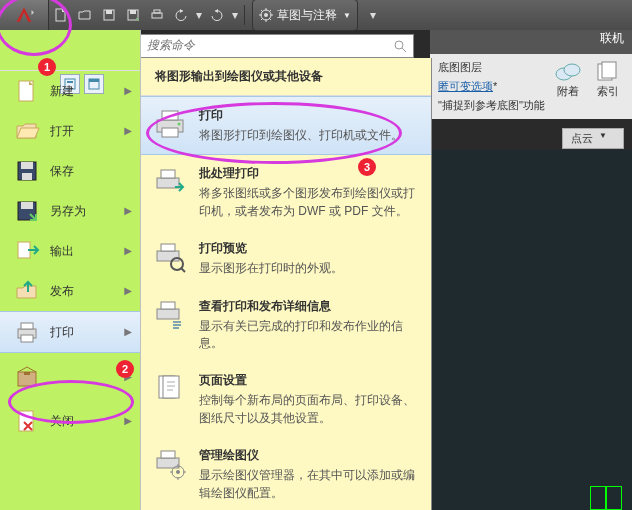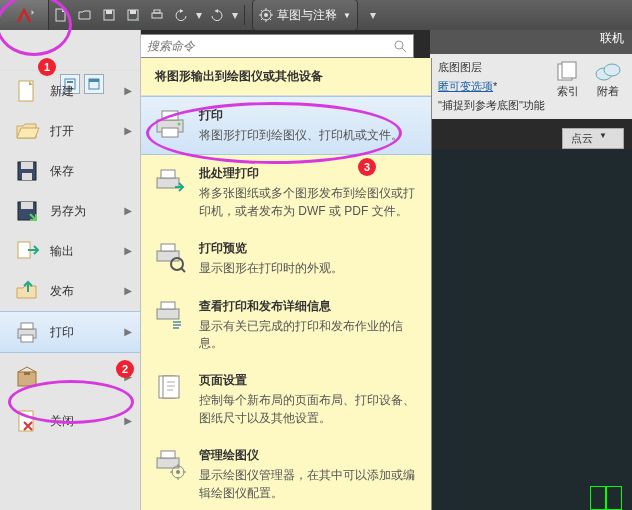--- a/index.html
+++ b/index.html
@@ -7,36 +7,36 @@
   .toolbar{position:absolute;left:0;top:0;right:0;height:30px;background:linear-gradient(#626262,#4b4b4b);display:flex;align-items:center}
   .app-btn{width:48px;height:30px;background:linear-gradient(#7a7a7a,#555);display:flex;align-items:center;justify-content:center;border-right:1px solid #333}
   .app-btn svg{width:20px;height:20px}
   .qat{display:flex;align-items:center;height:30px}
   .qat-btn{width:22px;height:22px;display:flex;align-items:center;justify-content:center;color:#ddd;margin:0 1px}
   .qat-sep{width:1px;height:20px;background:#333;margin:0 3px}
   .ws-combo{height:22px;background:linear-gradient(#6a6a6a,#505050);border:1px solid #333;border-radius:4px;display:flex;align-items:center;padding:4px 6px;color:#eee;margin-left:4px}
   .ws-combo .gear{margin-right:4px}
   .ws-combo .cd{margin-left:6px;font-size:8px}
   .search-box{position:absolute;left:140px;top:34px;width:272px;height:22px;background:#fff;border:1px solid #888;display:flex;align-items:center}
-  .search-box input{flex:1;border:none;outline:none;font-style:italic;color:#999;padding:0 6px;font-size:12px;font-family:Liberation Serif, serif}
+  .search-box input{flex:1;border:none;outline:none;font-style:italic;color:#999;padding:0 6px;font-size:12px;font-family:Liberation Mono, monospace}
   .search-box .sicon{width:20px;text-align:center;color:#888}
   
   .right-title{position:absolute;right:0;top:30px;height:24px;left:430px;background:#555;color:#fff;display:flex;align-items:flex-start;padding-left:8px;border-bottom:1px solid #333}
   .right-panel{position:absolute;right:0;top:54px;left:430px;background:#e9e9e9;padding:6px 8px;color:#333;font-size:11px}
   .right-panel a{color:#1a5fa7;text-decoration:underline}
   .right-btns{position:absolute;right:6px;top:60px;display:flex;gap:4px}
   .right-btns .rb{display:flex;flex-direction:column;align-items:center;font-size:11px;color:#333;width:36px}
   .right-btns .rb .ic{width:28px;height:24px}
   .pc-label{position:absolute;right:8px;top:128px;background:#ddd;border:1px solid #aaa;padding:2px 16px 2px 8px;font-size:11px;color:#333;display:flex;align-items:flex-start}
   .pc-label .tri{margin-left:6px;font-size:8px}
   
   .canvas{position:absolute;left:430px;top:150px;right:0;bottom:0;background:#1f2a2e}
   .grn{position:absolute;border:1px solid #0f0}
   
-  .appmenu{position:absolute;left:0;top:30px;width:140px;bottom:0;background:#e5e5e5;border-right:1px solid #c0c0c0}
+  .appmenu{position:absolute;left:0;top:30px;width:140px;bottom:0;background:#bef264;border-right:1px solid #c0c0c0}
   .appmenu-inner{padding-top:40px}
   .am-tools{position:absolute;left:60px;top:44px;display:flex;gap:4px}
   .am-tools .tb{width:18px;height:18px;border:1px solid #9ab;background:#eaf3fb;display:flex;align-items:center;justify-content:center}
   .am-item{height:40px;display:flex;align-items:center;padding-left:14px;position:relative;color:#333}
   .am-item.sep-top{border-top:1px solid #e0e0e0}
   .am-item .ic{width:26px;height:26px;margin-right:10px;flex:none}
   .am-item .arr{position:absolute;right:8px;top:14px;font-size:10px;color:#777}
   .am-item.selected{background:linear-gradient(#e6f0fa,#cfe3f7);border-top:1px solid #a7c7e7;border-bottom:1px solid #a7c7e7}
   
   .submenu{position:absolute;left:140px;top:58px;width:290px;bottom:0;background:#fef9c3;border-left:1px solid #c0c0c0;border-right:1px solid #888}
@@ -145,34 +145,34 @@
 </div>
 <div class="right-panel">
   <div>底图图层</div>
   <div style="margin-top:4px"><a href="#"><span>匿可变选项</span></a><span>*</span></div>
   <div style="margin-top:4px">"捕捉到参考底图"功能</div>
 </div>
 <div class="right-btns">
   <div class="rb">
     <div class="ic">
         <svg width="28" height="24" viewBox="0 0 28 24">
-          <rect x="4" y="4" width="14" height="16" fill="#fff" stroke="#888"></rect>
-          <rect x="8" y="2" width="14" height="16" fill="#fff" stroke="#888"></rect>
-        </svg>
-      </div>
-    <span>索引</span>
+          <ellipse cx="10" cy="14" rx="8" ry="6" fill="#dbe9f5" stroke="#6aa"></ellipse>
+          <ellipse cx="18" cy="10" rx="8" ry="6" fill="#dbe9f5" stroke="#6aa"></ellipse>
+        </svg>
+      </div>
+    <span>附着</span>
   </div>
   <div class="rb">
     <div class="ic">
         <svg width="28" height="24" viewBox="0 0 28 24">
-          <ellipse cx="10" cy="14" rx="8" ry="6" fill="#dbe9f5" stroke="#6aa"></ellipse>
-          <ellipse cx="18" cy="10" rx="8" ry="6" fill="#dbe9f5" stroke="#6aa"></ellipse>
-        </svg>
-      </div>
-    <span>附着</span>
+          <rect x="4" y="4" width="14" height="16" fill="#fff" stroke="#888"></rect>
+          <rect x="8" y="2" width="14" height="16" fill="#fff" stroke="#888"></rect>
+        </svg>
+      </div>
+    <span>索引</span>
   </div>
 </div>
 <div class="pc-label">
   <span>点云</span>
   <span class="tri">▼</span>
 </div>
 
 <div class="appmenu">
   <div class="am-tools">
     <div class="tb">

